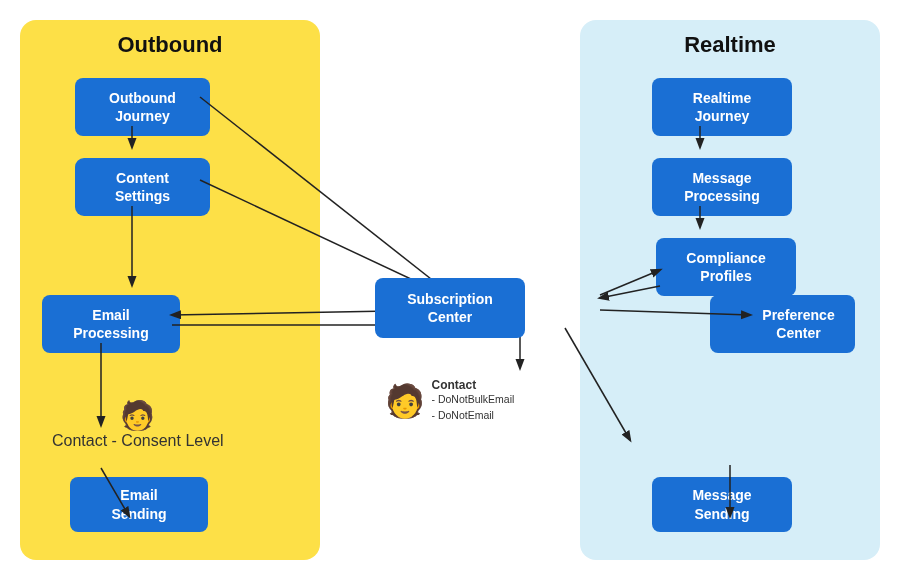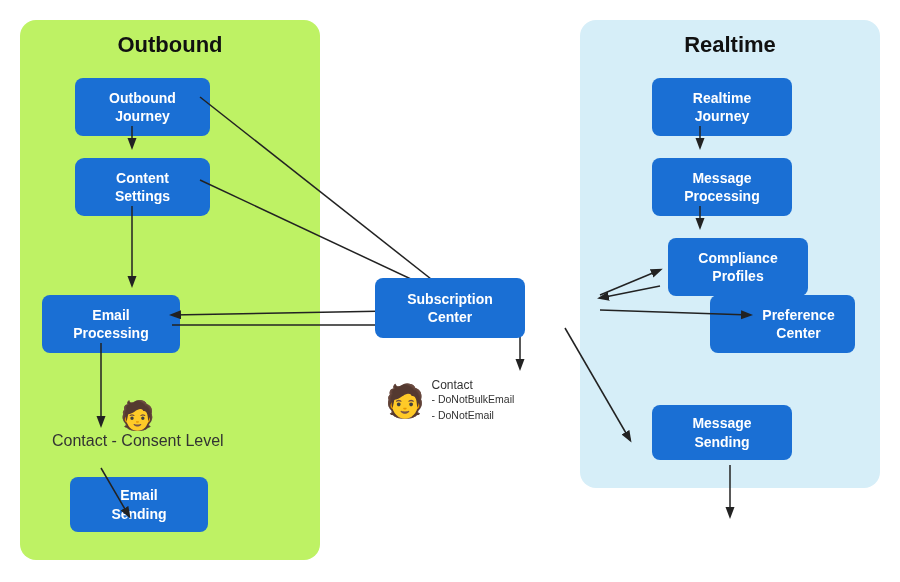--- a/index.html
+++ b/index.html
@@ -15,32 +15,32 @@
     }
     .diagram-container {
       width: 880px;
       height: 562px;
       position: relative;
       display: flex;
       gap: 10px;
       padding: 10px;
     }
     .section-outbound {
-      background: #bef264;
+      background: #fde047;
       border-radius: 16px;
       width: 300px;
       height: 540px;
       position: relative;
       flex-shrink: 0;
     }
     .section-realtime {
       background: #d6eef8;
       border-radius: 16px;
       width: 300px;
-      height: 468px;
+      height: 540px;
       position: relative;
       flex-shrink: 0;
       margin-left: auto;
     }
     .section-title {
       font-size: 22px;
       font-weight: bold;
       color: #111;
       text-align: center;
       margin-top: 12px;
@@ -130,21 +130,21 @@
 
     <div class="blue-box" style="position:absolute;top:258px;left:50%;transform:translateX(-50%);width:150px;height:60px;white-space:pre-line;z-index:10;">
       <span>Subscription
 Center</span>
     </div>
 
     <div class="contact-figure" style="position:absolute;top:358px;left:50%;transform:translateX(-50%);align-items:flex-start;">
       <div style="display:flex;align-items:center;gap:6px;">
         <span class="contact-icon" style="font-size:32px;">🧑</span>
         <div>
-          <div style="font-size:12px;font-weight:400;">Contact</div>
+          <div style="font-size:12px;font-weight:700;">Contact</div>
           <div style="font-size:10.5px;line-height:1.5;white-space:pre;">- DoNotBulkEmail
 - DoNotEmail</div>
         </div>
       </div>
     </div>
 
   </div>
 
   <div class="section-realtime">
     <div class="section-title">Realtime</div>
@@ -152,21 +152,21 @@
     <div class="blue-box" style="top:58px;left:72px;width:140px;height:58px;white-space:pre-line;">
       <span>Realtime
 Journey</span>
     </div>
 
     <div class="blue-box" style="top:138px;left:72px;width:140px;height:58px;white-space:pre-line;">
       <span>Message
 Processing</span>
     </div>
 
-    <div class="blue-box" style="top:218px;left:88px;width:140px;height:58px;white-space:pre-line;">
+    <div class="blue-box" style="top:218px;left:76px;width:140px;height:58px;white-space:pre-line;">
       <span>Compliance
 Profiles</span>
     </div>
 
     <div class="blue-box" style="top:275px;left:130px;width:145px;height:58px;white-space:pre-line;padding-left:44px;">
       <span>Preference
 Center</span>
     </div>
 
 

